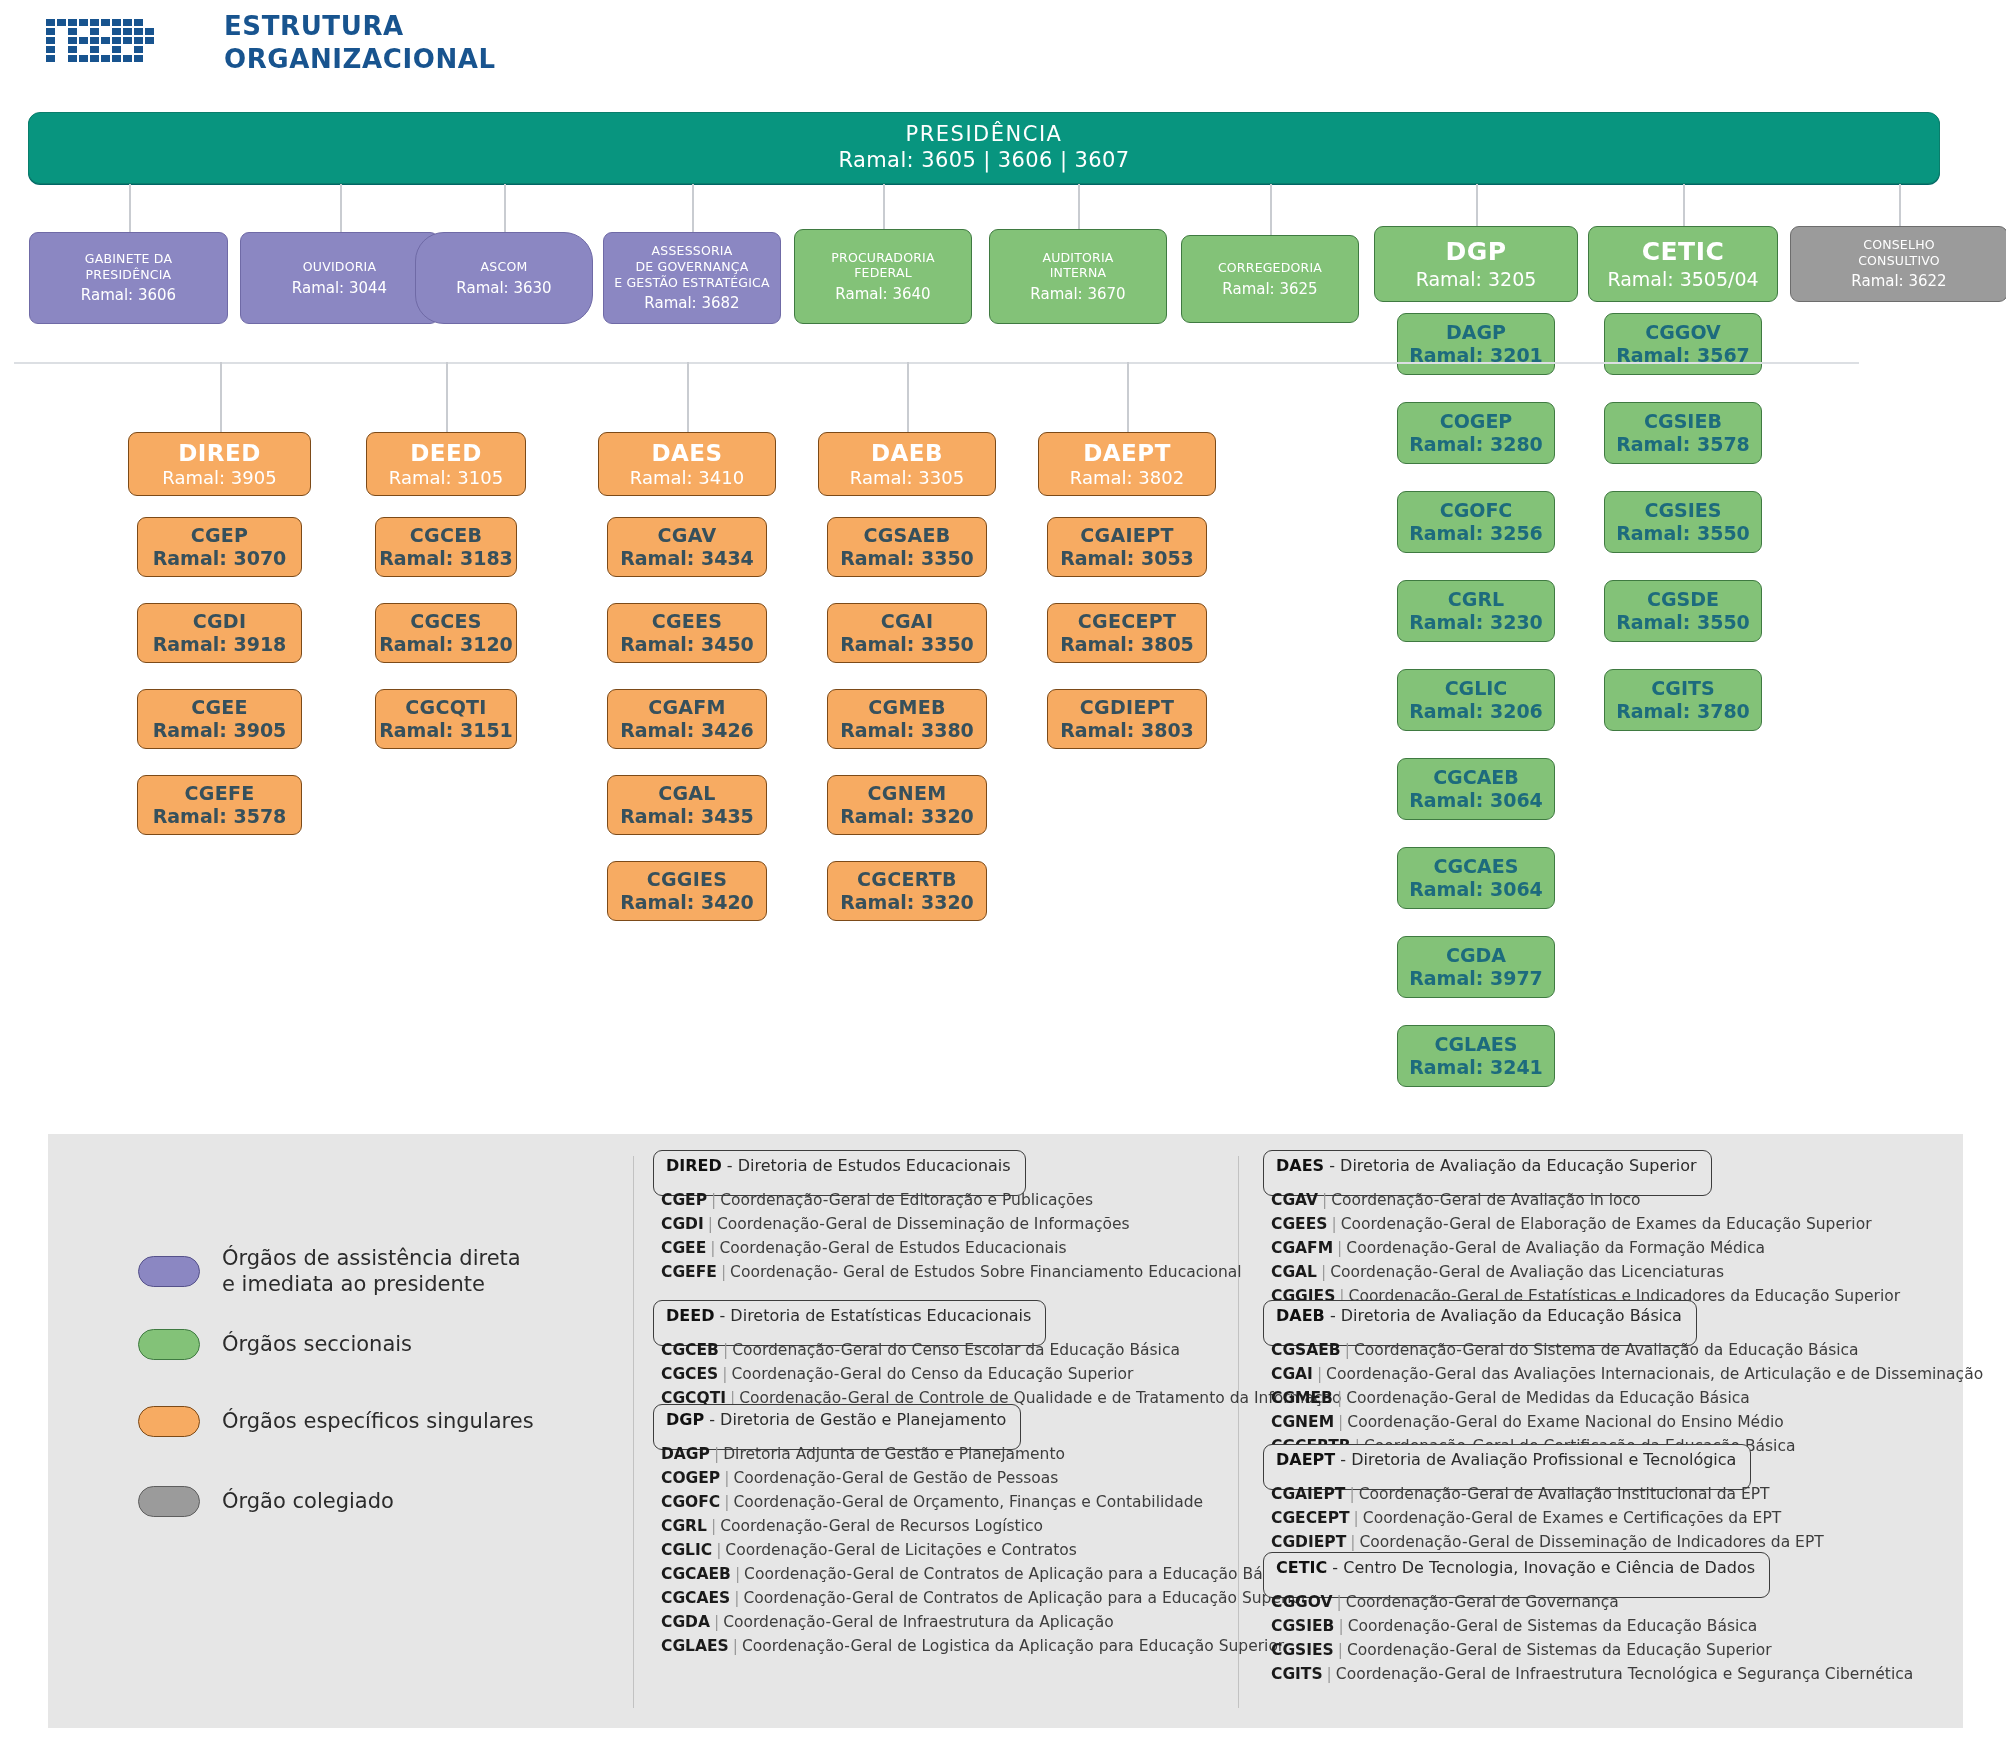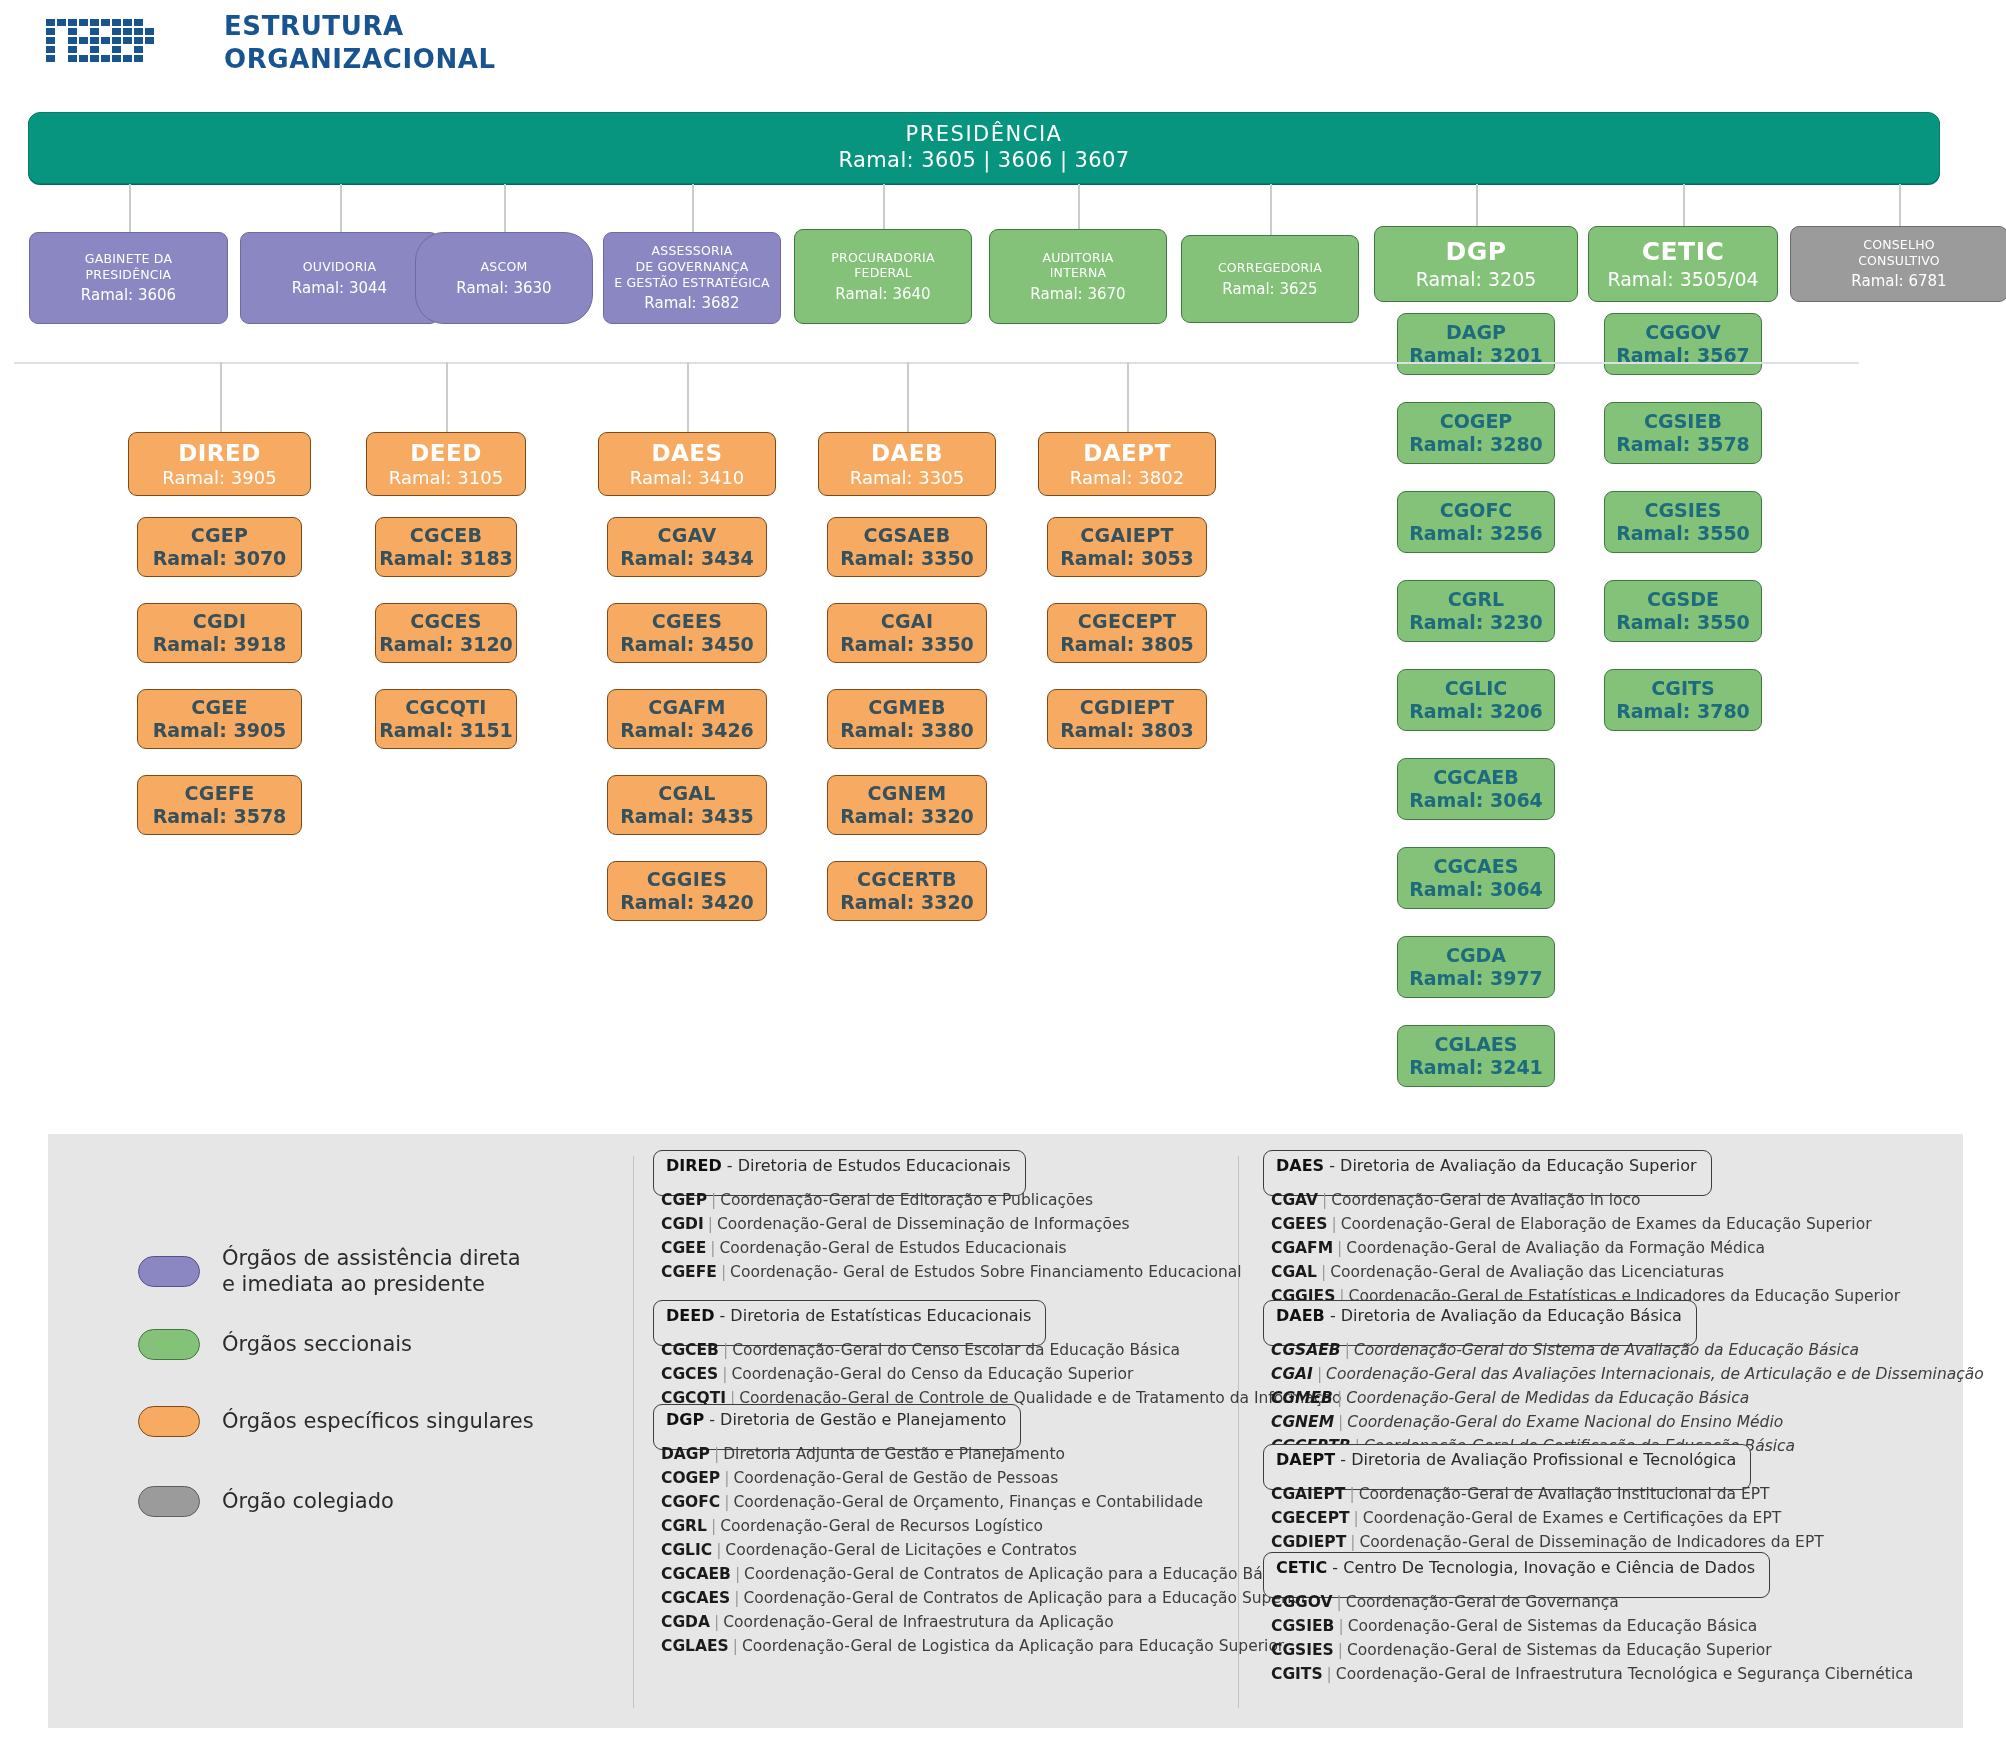--- a/index.html
+++ b/index.html
@@ -279,21 +279,21 @@
       </div>
       <div class="vline" style="left: 1078px; top: 184px; height: 45px;"></div>
       <div class="box top-unit small green" style="left: 1181px; top: 235px; width: 178px; height: 88px;">
         <span class="ttl" style="white-space: pre-line;">CORREGEDORIA</span>
         <span class="ram">Ramal: 3625</span>
       </div>
       <div class="vline" style="left: 1270px; top: 184px; height: 51px;"></div>
       <div class="box top-unit small grey" style="left: 1790px; top: 226px; width: 218px; height: 76px;">
         <span class="ttl" style="white-space: pre-line;">CONSELHO
 CONSULTIVO</span>
-        <span class="ram">Ramal: 6781</span>
+        <span class="ram">Ramal: 3622</span>
       </div>
       <div class="vline" style="left: 1899px; top: 184px; height: 42px;"></div>
       <div class="box green head ghead" style="left: 1374px; top: 226px; width: 204px; height: 76px;">
         <span class="ttl">DGP</span>
         <span class="ram">Ramal: 3205</span>
       </div>
       <div class="vline" style="left: 1476px; top: 184px; height: 42px;"></div>
       <div class="box green sub gsub" style="left: 1397px; top: 313px; width: 158px; height: 62px;">
         <span class="ttl">DAGP</span>
         <span class="ram">Ramal: 3201</span>
@@ -515,21 +515,21 @@
     <div id="legend-col-right">
         <div class="dir-chip" style="left: 1215px; top: 16px;"><b>DAES</b><span> - Diretoria de Avaliação da Educação Superior</span></div>
         <div class="acr-list" style="left: 1223px; top: 54px;">
           <div class="acr-row"><span class="ac">CGAV</span><span class="sep">|</span><span class="ds">Coordenação-Geral de Avaliação in loco</span></div>
           <div class="acr-row"><span class="ac">CGEES</span><span class="sep">|</span><span class="ds">Coordenação-Geral de Elaboração de Exames da Educação Superior</span></div>
           <div class="acr-row"><span class="ac">CGAFM</span><span class="sep">|</span><span class="ds">Coordenação-Geral de Avaliação da Formação Médica</span></div>
           <div class="acr-row"><span class="ac">CGAL</span><span class="sep">|</span><span class="ds">Coordenação-Geral de Avaliação das Licenciaturas</span></div>
           <div class="acr-row"><span class="ac">CGGIES</span><span class="sep">|</span><span class="ds">Coordenação-Geral de Estatísticas e Indicadores da Educação Superior</span></div>
         </div>
         <div class="dir-chip" style="left: 1215px; top: 166px;"><b>DAEB</b><span> - Diretoria de Avaliação da Educação Básica</span></div>
-        <div class="acr-list" style="left: 1223px; top: 204px; font-style: italic;">
+        <div class="acr-list" style="left: 1223px; top: 204px;">
           <div class="acr-row"><span class="ac">CGSAEB</span><span class="sep">|</span><span class="ds">Coordenação-Geral do Sistema de Avaliação da Educação Básica</span></div>
           <div class="acr-row"><span class="ac">CGAI</span><span class="sep">|</span><span class="ds">Coordenação-Geral das Avaliações Internacionais, de Articulação e de Disseminação</span></div>
           <div class="acr-row"><span class="ac">CGMEB</span><span class="sep">|</span><span class="ds">Coordenação-Geral de Medidas da Educação Básica</span></div>
           <div class="acr-row"><span class="ac">CGNEM</span><span class="sep">|</span><span class="ds">Coordenação-Geral do Exame Nacional do Ensino Médio</span></div>
           <div class="acr-row"><span class="ac">CGCERTB</span><span class="sep">|</span><span class="ds">Coordenação-Geral de Certificação da Educação Básica</span></div>
         </div>
         <div class="dir-chip" style="left: 1215px; top: 310px;"><b>DAEPT</b><span> - Diretoria de Avaliação Profissional e Tecnológica</span></div>
         <div class="acr-list" style="left: 1223px; top: 348px;">
           <div class="acr-row"><span class="ac">CGAIEPT</span><span class="sep">|</span><span class="ds">Coordenação-Geral de Avaliação Institucional da EPT</span></div>
           <div class="acr-row"><span class="ac">CGECEPT</span><span class="sep">|</span><span class="ds">Coordenação-Geral de Exames e Certificações da EPT</span></div>

